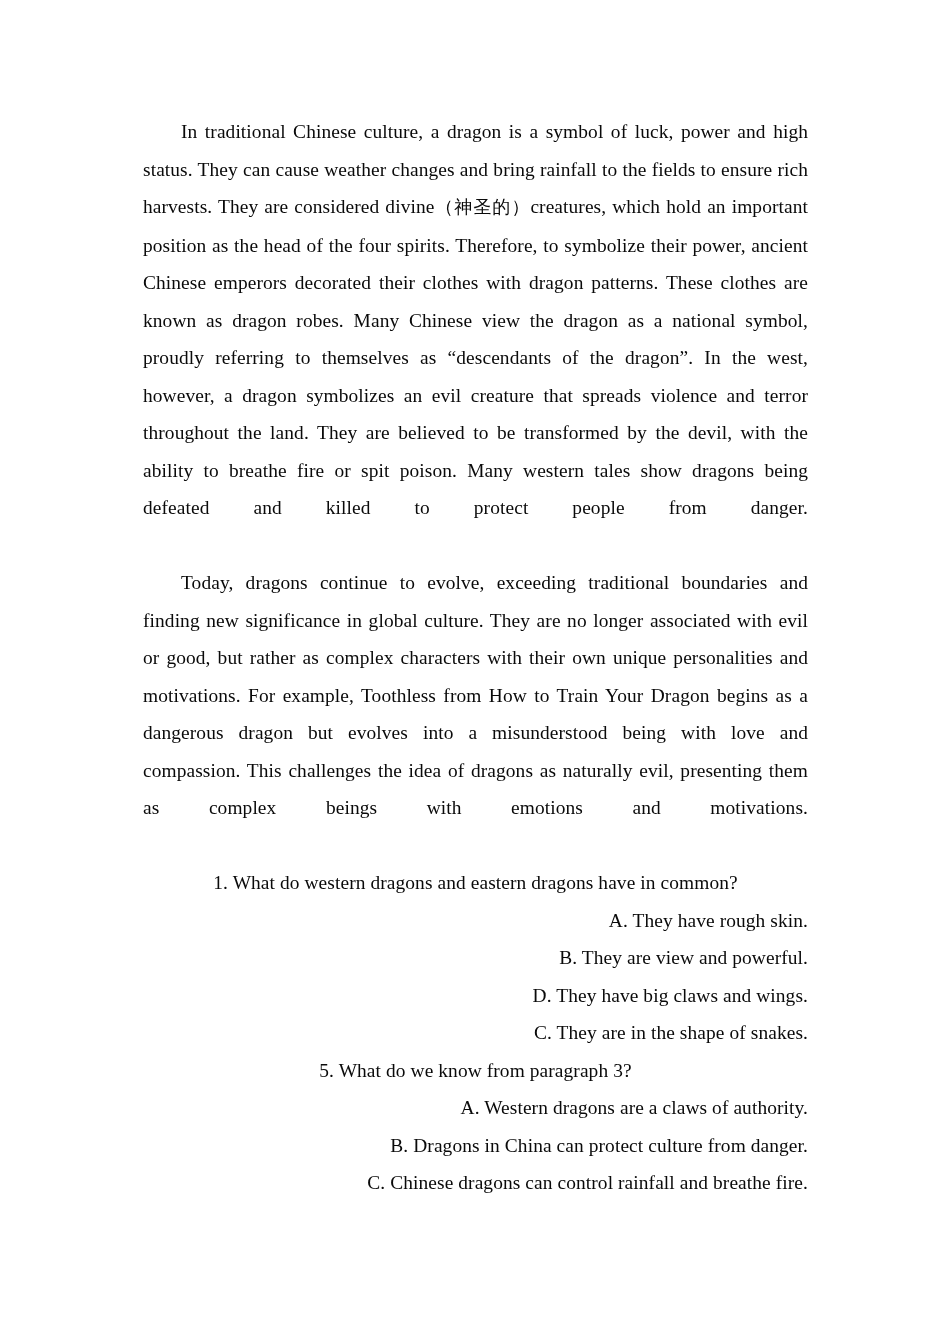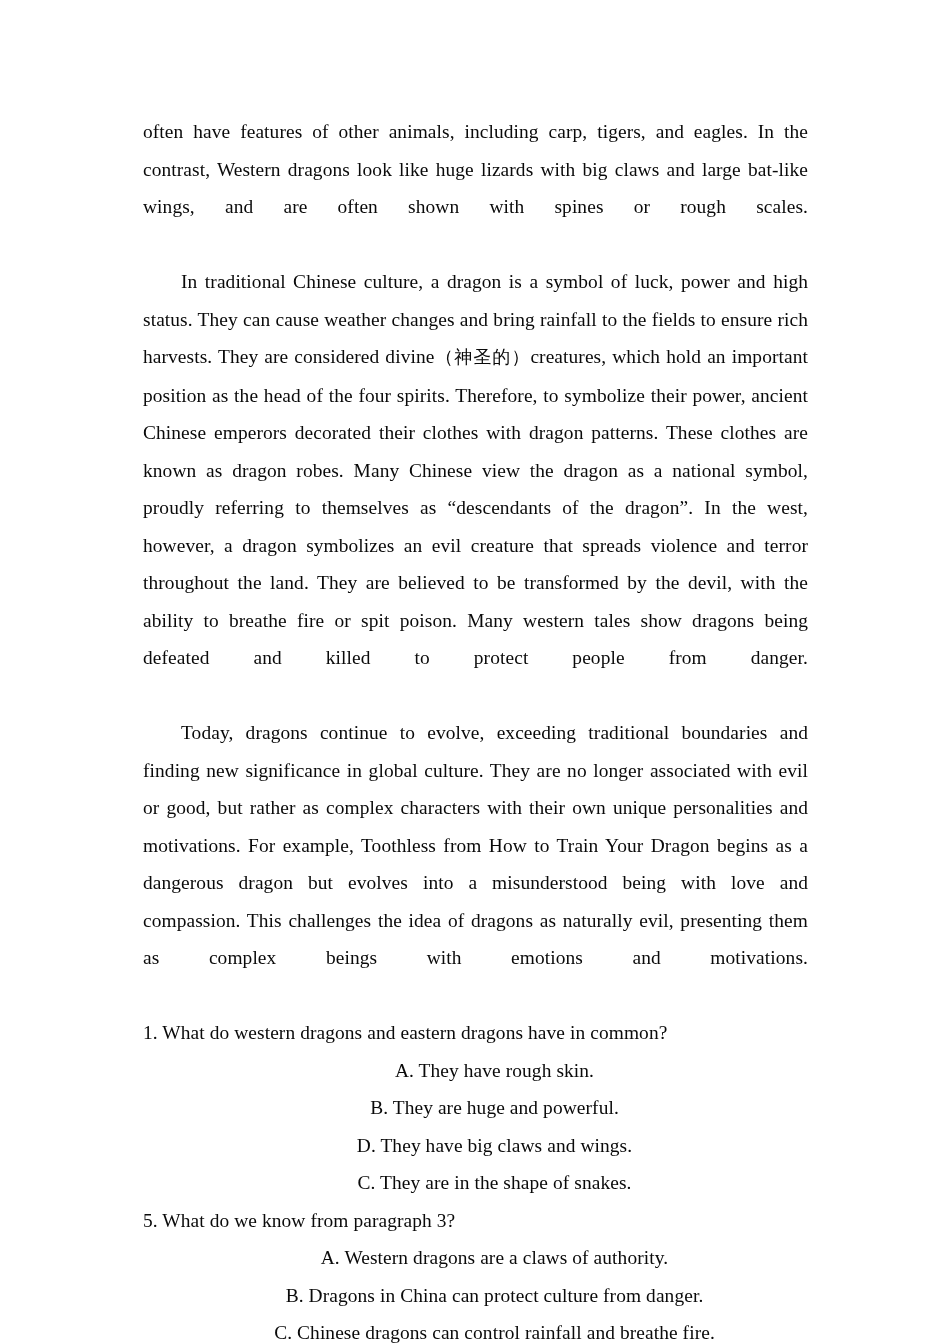--- a/index.html
+++ b/index.html
@@ -42,51 +42,50 @@
   
   .para::after {
     content: "";
     display: inline-block;
     width: 100%;
   }
   .question {
     margin: 0;
     font-size: 19.4px;
     line-height: 37.5px;
-    text-align: left;
+    text-align: center;
     letter-spacing: 0.1px;
   }
   .option {
     margin: 0;
     padding-left: 38px;
     font-size: 19.4px;
     line-height: 37.5px;
-    text-align: center;
+    text-align: right;
     letter-spacing: 0.1px;
   }
   .cjk {
     font-family: Liberation Sans, sans-serif;
     font-size: 18px;
   }
 </style>
 </head>
 <body>
 
 <div class="page">
   <div class="content">
 
-    <p class="para">often have features of other animals, including carp, tigers, and eagles. In the contrast, Western dragons look like huge lizards with big claws and large bat-like wings, and are often shown with spines or rough scales.</p>
 
     <p class="para indent"><span>In traditional Chinese culture, a dragon is a symbol of luck, power and high status. They can cause weather changes and bring rainfall to the fields to ensure rich harvests. They are considered divine</span><span class="cjk">（神圣的）</span><span>creatures, which hold an important position as the head of the four spirits. Therefore, to symbolize their power, ancient Chinese emperors decorated their clothes with dragon patterns. These clothes are known as dragon robes. Many Chinese view the dragon as a national symbol, proudly referring to themselves as “descendants of the dragon”. In the west, however, a dragon symbolizes an evil creature that spreads violence and terror throughout the land. They are believed to be transformed by the devil, with the ability to breathe fire or spit poison. Many western tales show dragons being defeated and killed to protect people from danger.</span></p>
 
     <p class="para indent">Today, dragons continue to evolve, exceeding traditional boundaries and finding new significance in global culture. They are no longer associated with evil or good, but rather as complex characters with their own unique personalities and motivations. For example, Toothless from How to Train Your Dragon begins as a dangerous dragon but evolves into a misunderstood being with love and compassion. This challenges the idea of dragons as naturally evil, presenting them as complex beings with emotions and motivations.</p>
 
     <p class="question">1. What do western dragons and eastern dragons have in common?</p>
     <p class="option">A. They have rough skin.</p>
-    <p class="option">B. They are huge and powerful.</p>
+    <p class="option">B. They are view and powerful.</p>
     <p class="option">D. They have big claws and wings.</p>
     <p class="option">C. They are in the shape of snakes.</p>
 
     <p class="question">5. What do we know from paragraph 3?</p>
     <p class="option">A. Western dragons are a claws of authority.</p>
     <p class="option">B. Dragons in China can protect culture from danger.</p>
     <p class="option">C. Chinese dragons can control rainfall and breathe fire.</p>
 
   </div>
 </div>

